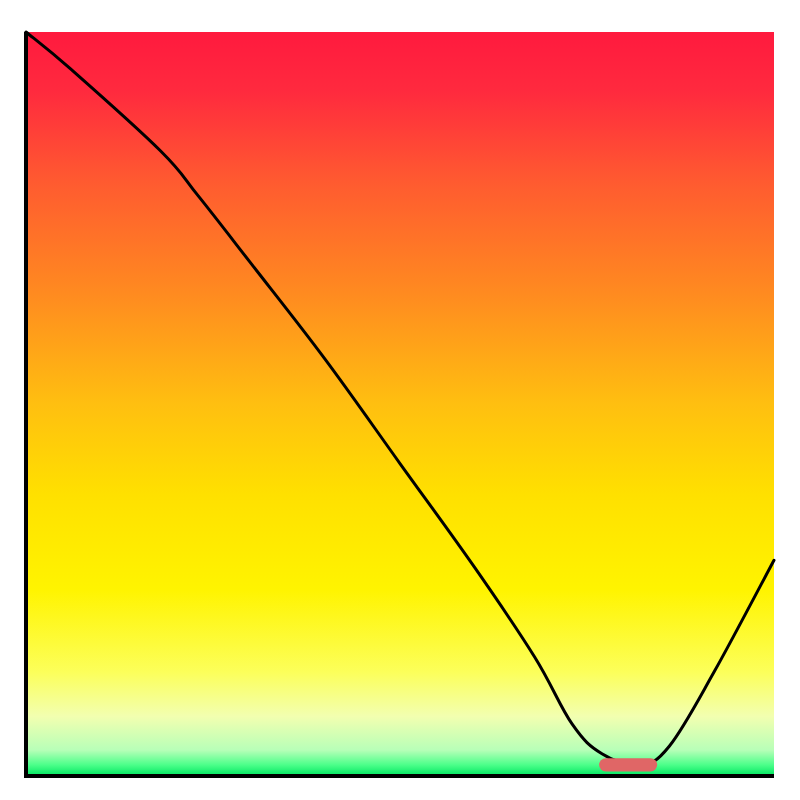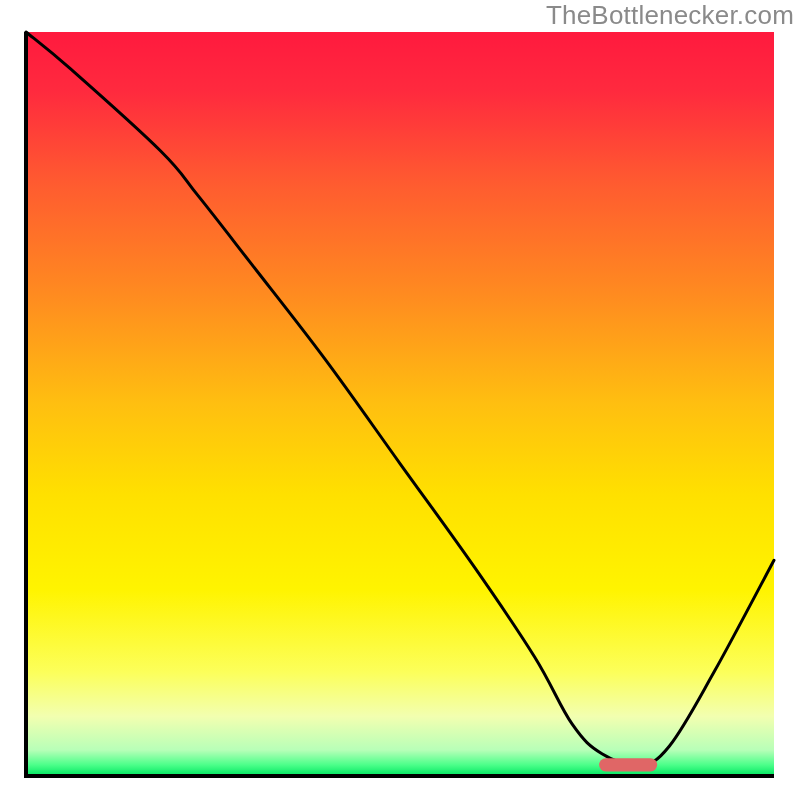--- a/index.html
+++ b/index.html
@@ -23,21 +23,20 @@
     font-size: 26px;
     font-weight: 500;
     letter-spacing: 0.2px;
   }
   svg { display: block; }
 </style>
 </head>
 <body>
 
 <div class="frame">
-  <div class="watermark">TheBottlenecker.com</div>
   <svg id="plot" width="800" height="800">
       <defs>
         <linearGradient id="bg-grad" x1="0" y1="0" x2="0" y2="1">
           <stop offset="0%" stop-color="#ff1a3e"></stop>
           <stop offset="8%" stop-color="#ff2a3e"></stop>
           <stop offset="20%" stop-color="#ff5a30"></stop>
           <stop offset="35%" stop-color="#ff8a20"></stop>
           <stop offset="50%" stop-color="#ffbf10"></stop>
           <stop offset="62%" stop-color="#ffe000"></stop>
           <stop offset="75%" stop-color="#fff400"></stop>

